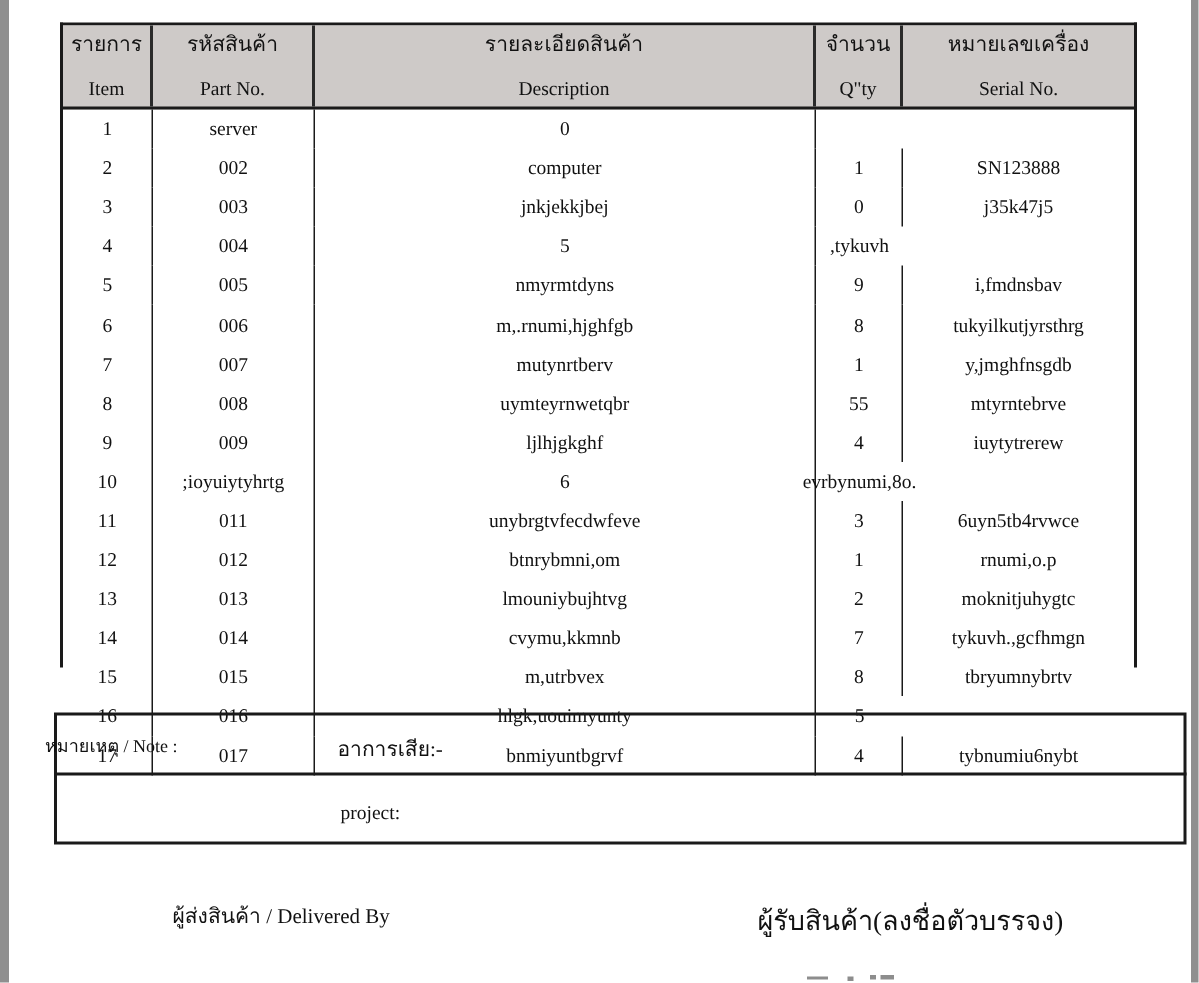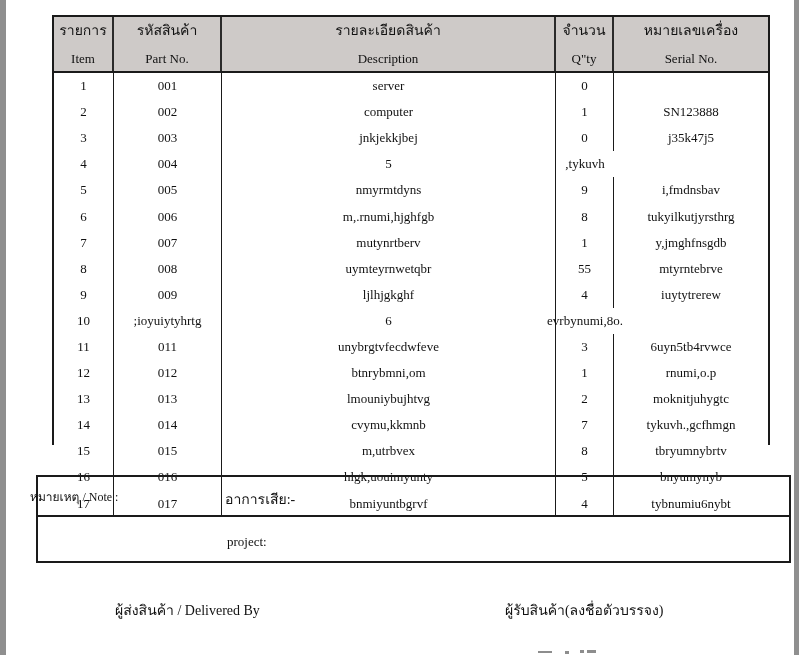--- a/index.html
+++ b/index.html
@@ -9,21 +9,21 @@
     font-family:"Liberation Serif","DejaVu Serif",serif;
     color:#111;
   }
   
   .edge{position:absolute;top:0;bottom:0;background:#8f8f8f;}
   .edge-left{left:0;width:6px;}
   .edge-right{right:0;width:5px;}
 
   
   .doc-table{
-    position:absolute;left:52px;top:15px;width:718px;height:430px;
+    position:absolute;left:40px;top:15px;width:718px;height:430px;
     border:2px solid #1a1a1a;border-bottom:none;box-sizing:border-box;
     z-index:1;
   }
   .thead{
     display:grid;grid-template-columns:60px 108px 334px 58px 1fr;
     height:54px;background:#cecac8;border-bottom:2px solid #1a1a1a;
   }
   .thead .hcell{
     display:flex;flex-direction:column;align-items:center;justify-content:space-between;
     padding:7px 0 6px 0;box-sizing:border-box;border-right:2px solid #2a2a2a;
@@ -65,21 +65,21 @@
   .project-label{
     position:absolute;left:227px;top:534px;z-index:4;
     font-size:13px;white-space:nowrap;
   }
 
   
   .sig-left{
     position:absolute;left:115px;top:599px;font-size:14px;white-space:nowrap;
   }
   .sig-right{
-    position:absolute;left:505px;top:599px;font-size:14px;white-space:nowrap;
+    position:absolute;left:505px;top:599px;font-size:18px;white-space:nowrap;
   }
 
   
   .cutoff{position:absolute;top:650px;left:538px;width:70px;height:5px;z-index:2;}
   .cutoff i{position:absolute;background:#8d8d8d;display:block;}
   .cutoff .m1{left:0;top:1px;width:14px;height:2px;}
   .cutoff .m2{left:27px;top:1px;width:4px;height:3px;}
   .cutoff .m3{left:42px;top:0;width:4px;height:3px;}
   .cutoff .m4{left:49px;top:0;width:9px;height:3px;}
 </style>
@@ -108,21 +108,20 @@
       <span class="h-eng">Q"ty</span>
     </div>
     <div class="hcell">
       <span class="h-thai">หมายเลขเครื่อง</span>
       <span class="h-eng">Serial No.</span>
     </div>
   </div>
   <div class="tbody">
       <div class="trow">
         <div class="cell">1</div>
-        <div class="cell">001</div>
         <div class="cell">server</div>
         <div class="cell">0</div>
         <div class="cell"></div>
       </div>
       <div class="trow">
         <div class="cell">2</div>
         <div class="cell">002</div>
         <div class="cell">computer</div>
         <div class="cell">1</div>
         <div class="cell">SN123888</div>
@@ -214,21 +213,20 @@
         <div class="cell">015</div>
         <div class="cell">m,utrbvex</div>
         <div class="cell">8</div>
         <div class="cell">tbryumnybrtv</div>
       </div>
       <div class="trow">
         <div class="cell">16</div>
         <div class="cell">016</div>
         <div class="cell">hlgk,uouimyunty</div>
         <div class="cell">5</div>
-        <div class="cell">bnyumynyb</div>
       </div>
       <div class="trow">
         <div class="cell">17</div>
         <div class="cell">017</div>
         <div class="cell">bnmiyuntbgrvf</div>
         <div class="cell">4</div>
         <div class="cell">tybnumiu6nybt</div>
       </div>
     </div>
 </div>

